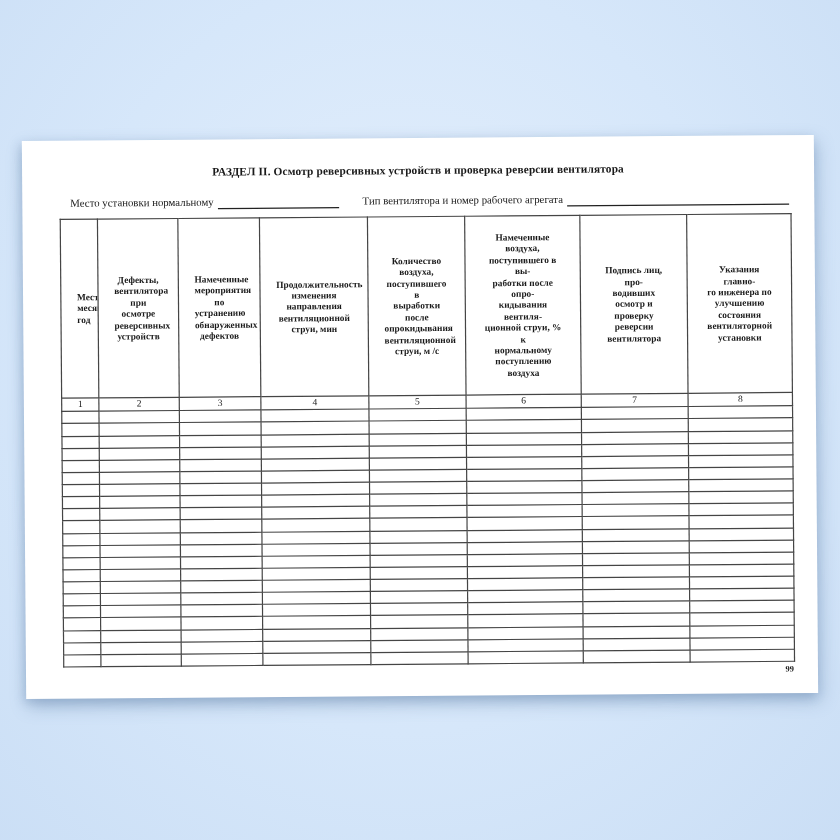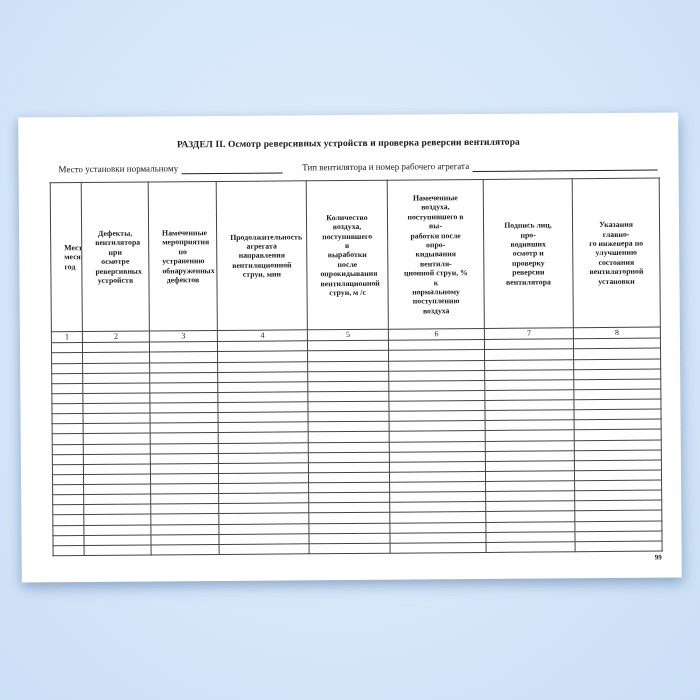--- a/index.html
+++ b/index.html
@@ -111,21 +111,21 @@
 вентилятора
 при осмотре
 реверсивных
 устройств</th>
         <th>Намеченные
 мероприятия
 по устранению
 обнаруженных
 дефектов</th>
         <th>Продолжительность
-агрегата
+изменения
 направления
 вентиляционной
 струи, мин</th>
         <th>Количество
 воздуха,
 поступившего в
 выработки после
 опрокидывания
 вентиляционной
 струи, м /с</th>

